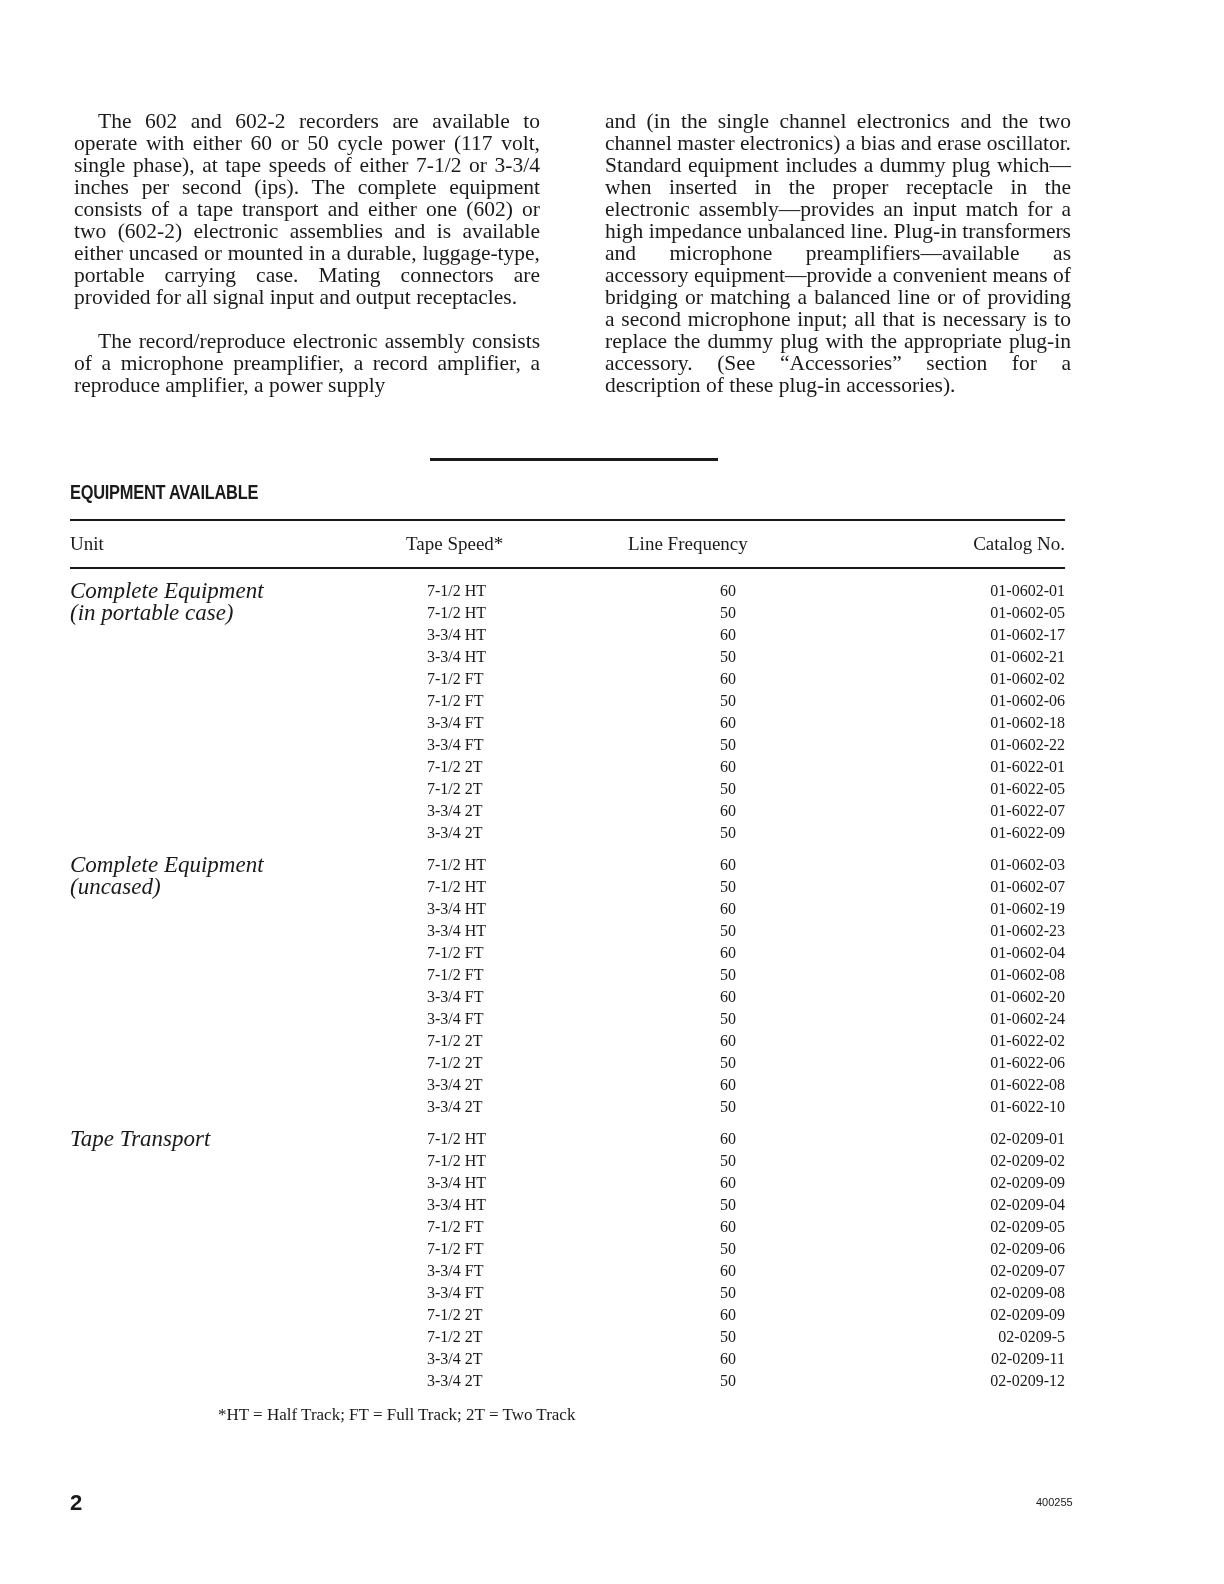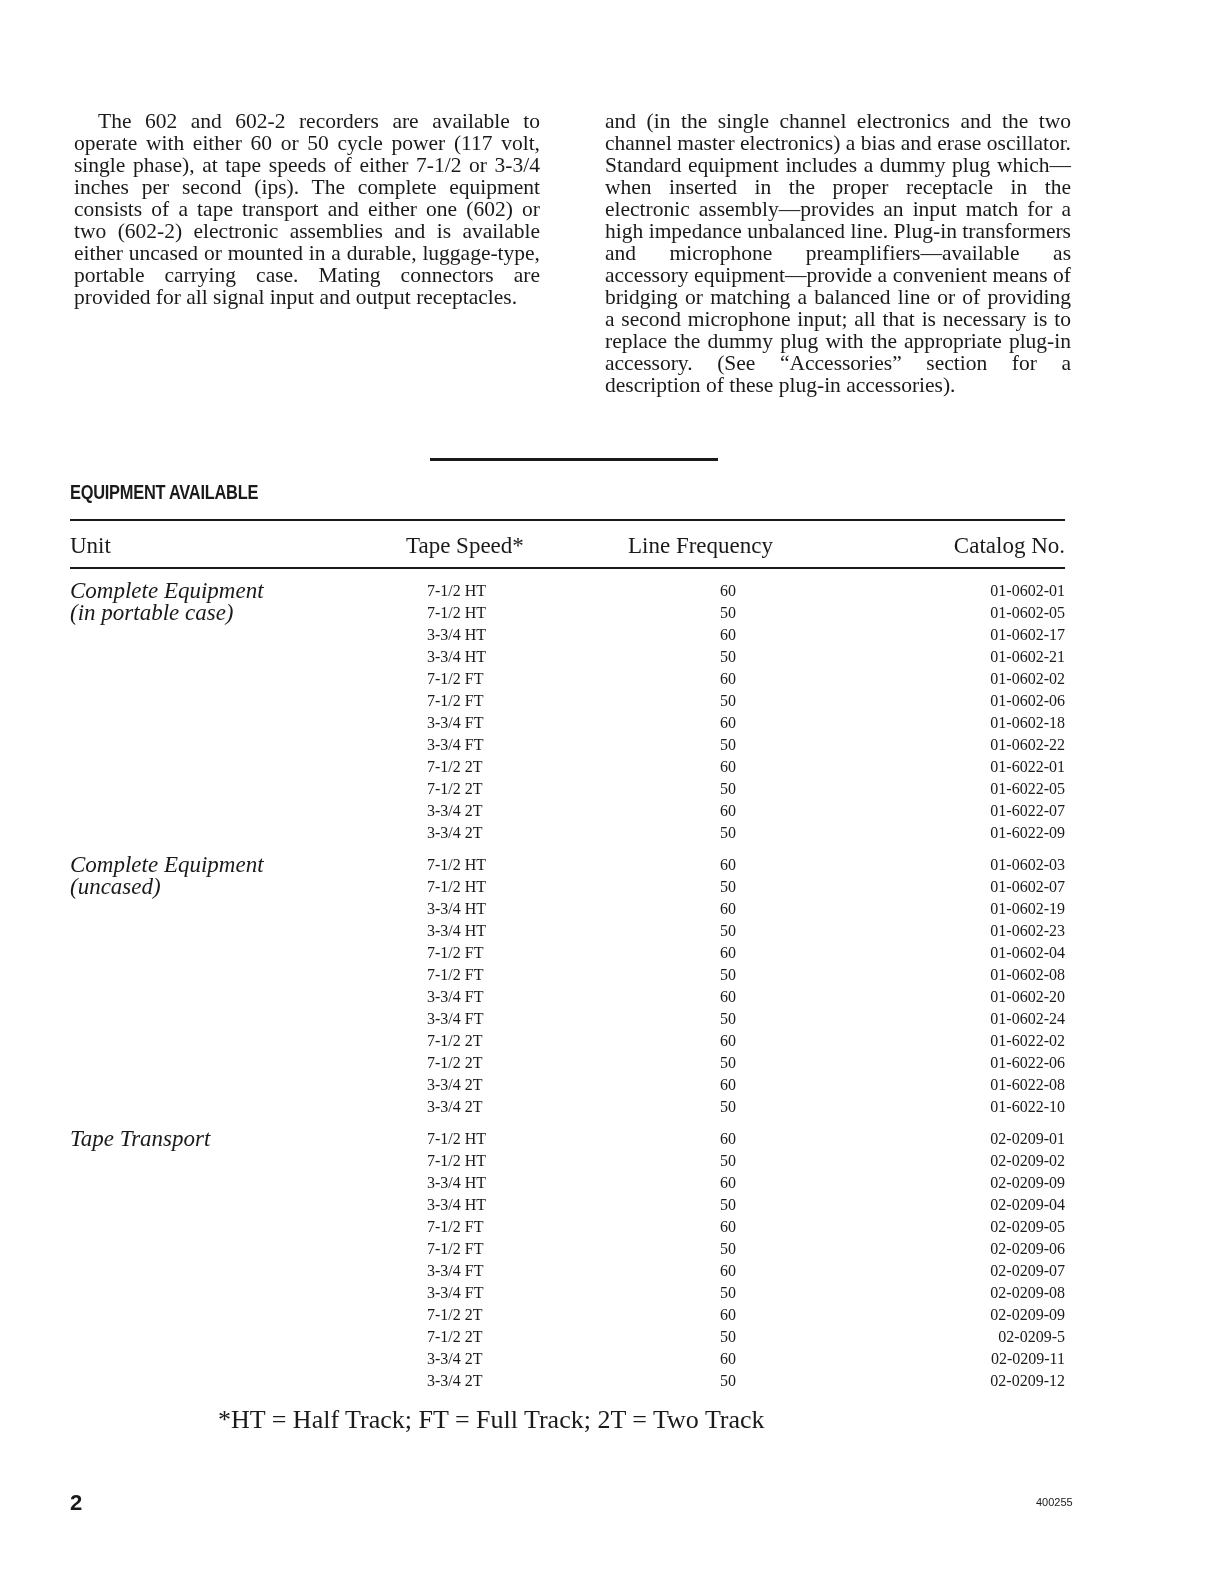--- a/index.html
+++ b/index.html
@@ -7,42 +7,43 @@
   .col { position: absolute; top: 106px; width: 474px; font-size: 21.5px; line-height: 22px; text-align: justify; hyphens: manual; }
   .col p { margin: 4px; text-indent: 24px; }
   .col p + p { margin-top: 22px; }
   .col-left { left: 70px; }
   .col-right { left: 601px; }
   .col-right p { text-indent: 0; }
   .divider { position: absolute; left: 430px; top: 458px; width: 288px; height: 3px; background: #1a1a1a; }
   .section-title { position: absolute; left: 70px; top: 481px; font-family: "Liberation Sans", "DejaVu Sans", sans-serif; font-weight: bold; font-size: 20px; letter-spacing: -0.3px; transform: scaleX(0.82); transform-origin: left; }
   .rule-top { position: absolute; left: 70px; top: 519px; width: 995px; height: 2px; background: #1a1a1a; }
   .rule-head { position: absolute; left: 70px; top: 567px; width: 995px; height: 2px; background: #1a1a1a; }
-  .thead { position: absolute; left: 70px; top: 533px; width: 995px; height: 26px; font-size: 23px; }
+  .thead { position: absolute; left: 70px; top: 533px; width: 995px; height: 26px; font-size: 19px; }
   .th { position: absolute; top: 0; white-space: nowrap; }
   .th-unit { left: 0; }
   .th-speed { left: 336px; }
   .th-freq { left: 558px; }
   .th-cat { right: 0; }
   .group { position: absolute; left: 70px; width: 995px; }
   .unit-label { position: absolute; left: 0; top: 0; font-style: italic; font-size: 23px; line-height: 22px; }
   .row { position: relative; height: 22px; font-size: 16px; line-height: 22px; }
   .cell { position: absolute; top: 0; white-space: nowrap; }
   .cell-speed { left: 357px; }
   .cell-freq { left: 650px; }
   .cell-cat { right: 0; }
-  .footnote { position: absolute; left: 218px; top: 1405px; font-size: 26px; }
+  .footnote { position: absolute; left: 218px; top: 1405px; font-size: 17px; }
   .page-num { position: absolute; left: 70px; top: 1490px; font-family: "Liberation Sans", "DejaVu Sans", sans-serif; font-weight: bold; font-size: 22px; }
   .doc-code { position: absolute; left: 1036px; top: 1496px; font-family: "Liberation Sans", "DejaVu Sans", sans-serif; font-size: 11px; }
 </style>
 </head>
 <body>
 
 <div class="col col-left">
   <p>The 602 and 602-2 recorders are available to operate with either 60 or 50 cycle power (117 volt, single phase), at tape speeds of either 7-1/2 or 3-3/4 inches per second (ips). The complete equipment consists of a tape transport and either one (602) or two (602-2) electronic assemblies and is available either uncased or mounted in a durable, luggage-type, portable carrying case. Mating connectors are provided for all signal input and output receptacles.</p>
+  <p>The record/reproduce electronic assembly consists of a microphone preamplifier, a record amplifier, a reproduce amplifier, a power supply</p>
 </div>
 
 <div class="col col-right">
   <p>and (in the single channel electronics and the two channel master electronics) a bias and erase oscillator. Standard equipment includes a dummy plug which—when inserted in the proper receptacle in the electronic assembly—provides an input match for a high impedance unbalanced line. Plug-in transformers and microphone preamplifiers—available as accessory equipment—provide a convenient means of bridging or matching a balanced line or of providing a second microphone input; all that is necessary is to replace the dummy plug with the appropriate plug-in accessory. (See “Accessories” section for a description of these plug-in accessories).</p>
 </div>
 
 <div class="divider"></div>
 
 <div class="section-title">EQUIPMENT AVAILABLE</div>
 

